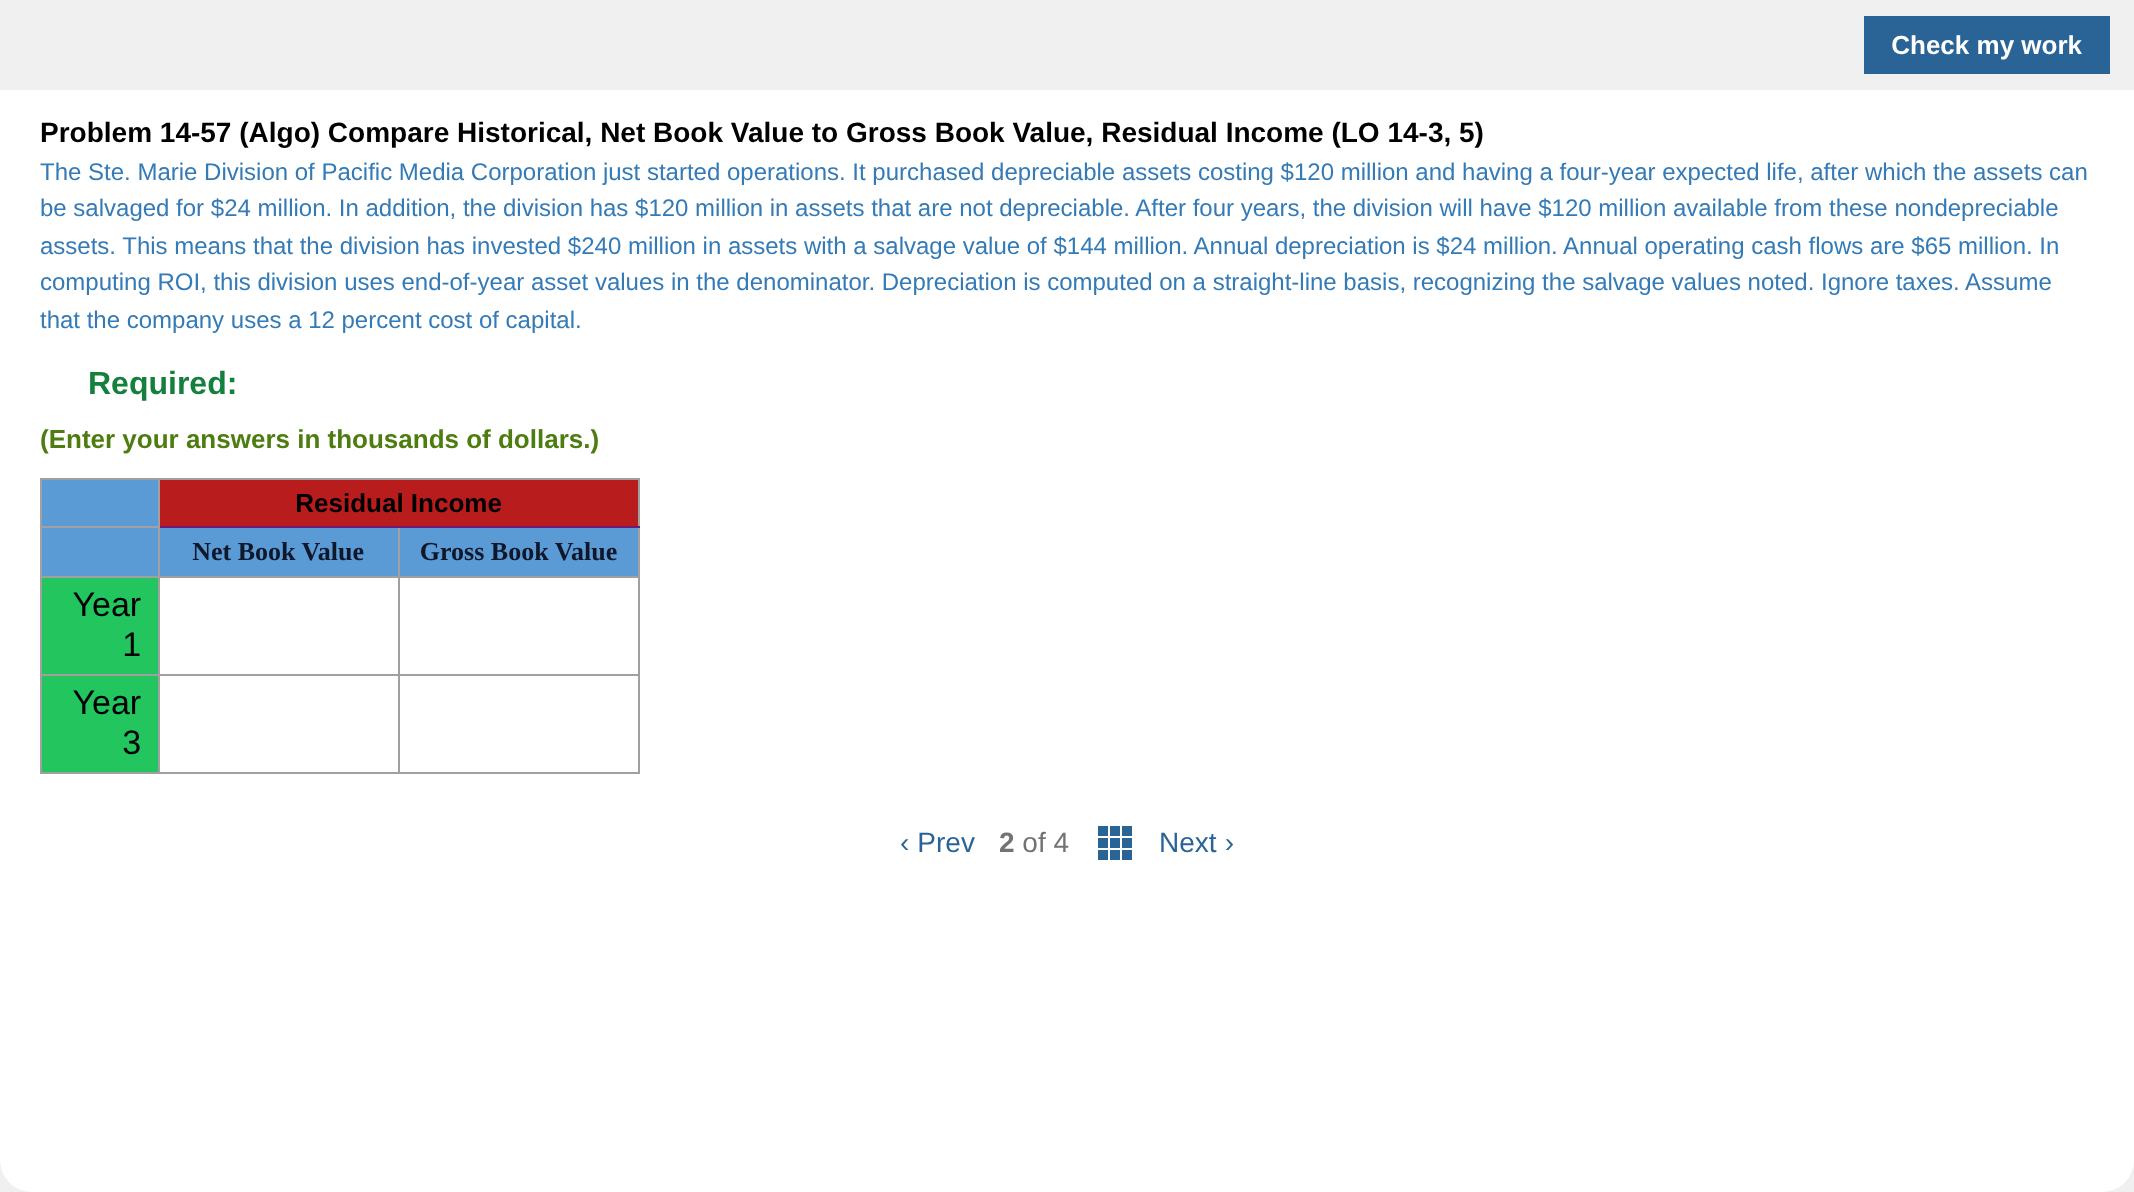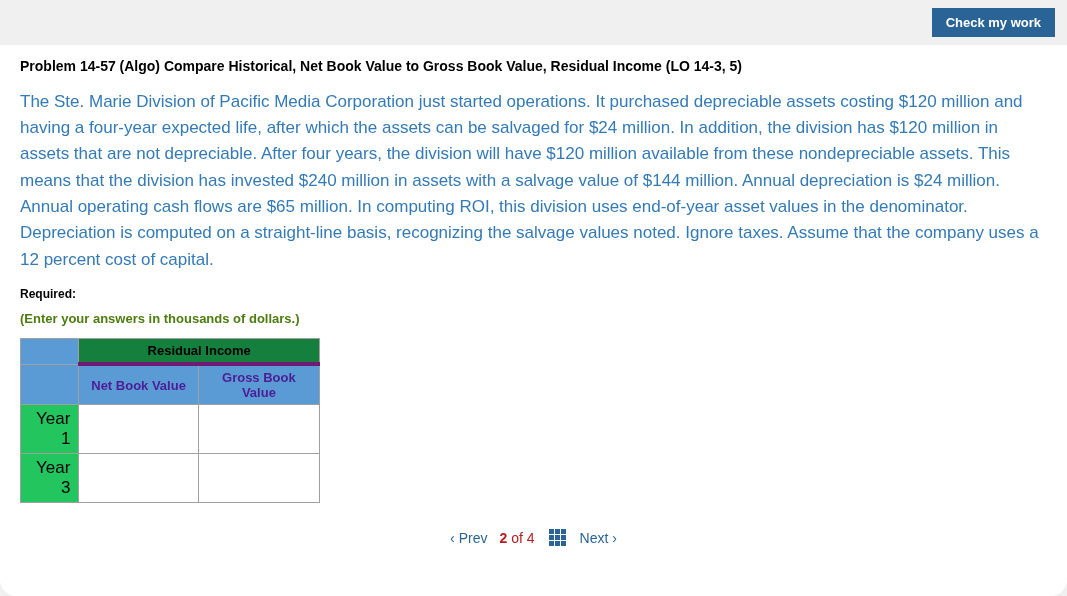--- a/index.html
+++ b/index.html
@@ -32,36 +32,36 @@
       cursor: pointer;
       font-weight: bold;
     }
     .content {
       padding: 12px 20px 10px 20px;
     }
     .problem-title {
       font-size: 14px;
       font-weight: bold;
       color: #000;
-      margin-bottom: 12px;
       line-height: 1.4;
     }
     .problem-text {
-      font-size: 17px;
+      font-size: 12px;
       color: #337ab7;
       line-height: 1.55;
       margin-bottom: 14px;
     }
     .required-section {
       margin-bottom: 10px;
     }
     .required-label {
       font-weight: bold;
-      font-size: 12px;
-      color: #000000;
+      font-size: 16px;
+      color: #15803d;
+      margin-left: 24px;
     }
     .required-items {
       font-size: 13px;
       color: #000;
       line-height: 1.6;
       margin-top: 2px;
     }
     .required-items span.letter {
       font-weight: bold;
     }
@@ -76,29 +76,30 @@
       border-collapse: collapse;
       width: 300px;
       font-size: 13px;
     }
     .ri-table th, .ri-table td {
       border: 1px solid #a0a0a0;
       padding: 4px 8px;
       text-align: center;
     }
     .ri-table thead tr:first-child th {
-      background: #15803d;
+      background: #b91c1c;
       color: #000;
       font-weight: bold;
-      border-bottom: 4px solid #701a75;
+      border-bottom: 1px solid #701a75;
     }
     .ri-table thead tr:last-child th {
       background: #5b9bd5;
-      color: #4c1d95;
-      font-weight: bold;
+      color: #0f172a;
+      font-weight: bold;
+      font-family: Liberation Serif, serif;
     }
     .ri-table tbody tr td:first-child {
       text-align: right;
       font-size: 17px;
       background: #22c55e;
     }
     .ri-table tbody tr td.input-cell {
       background: #fff;
       padding: 2px 4px;
     }
@@ -128,21 +129,21 @@
       text-decoration: none;
       font-size: 14px;
       cursor: pointer;
       background: none;
       border: none;
       display: flex;
       align-items: center;
       gap: 4px;
     }
     .pagination .page-info {
-      color: #b91c1c;
+      color: #737373;
       font-size: 14px;
       font-weight: normal;
     }
     .pagination .page-num {
       font-weight: bold;
     }
     .grid-icon {
       display: inline-grid;
       grid-template-columns: repeat(3,5px);
       grid-template-rows: repeat(3,5px);

